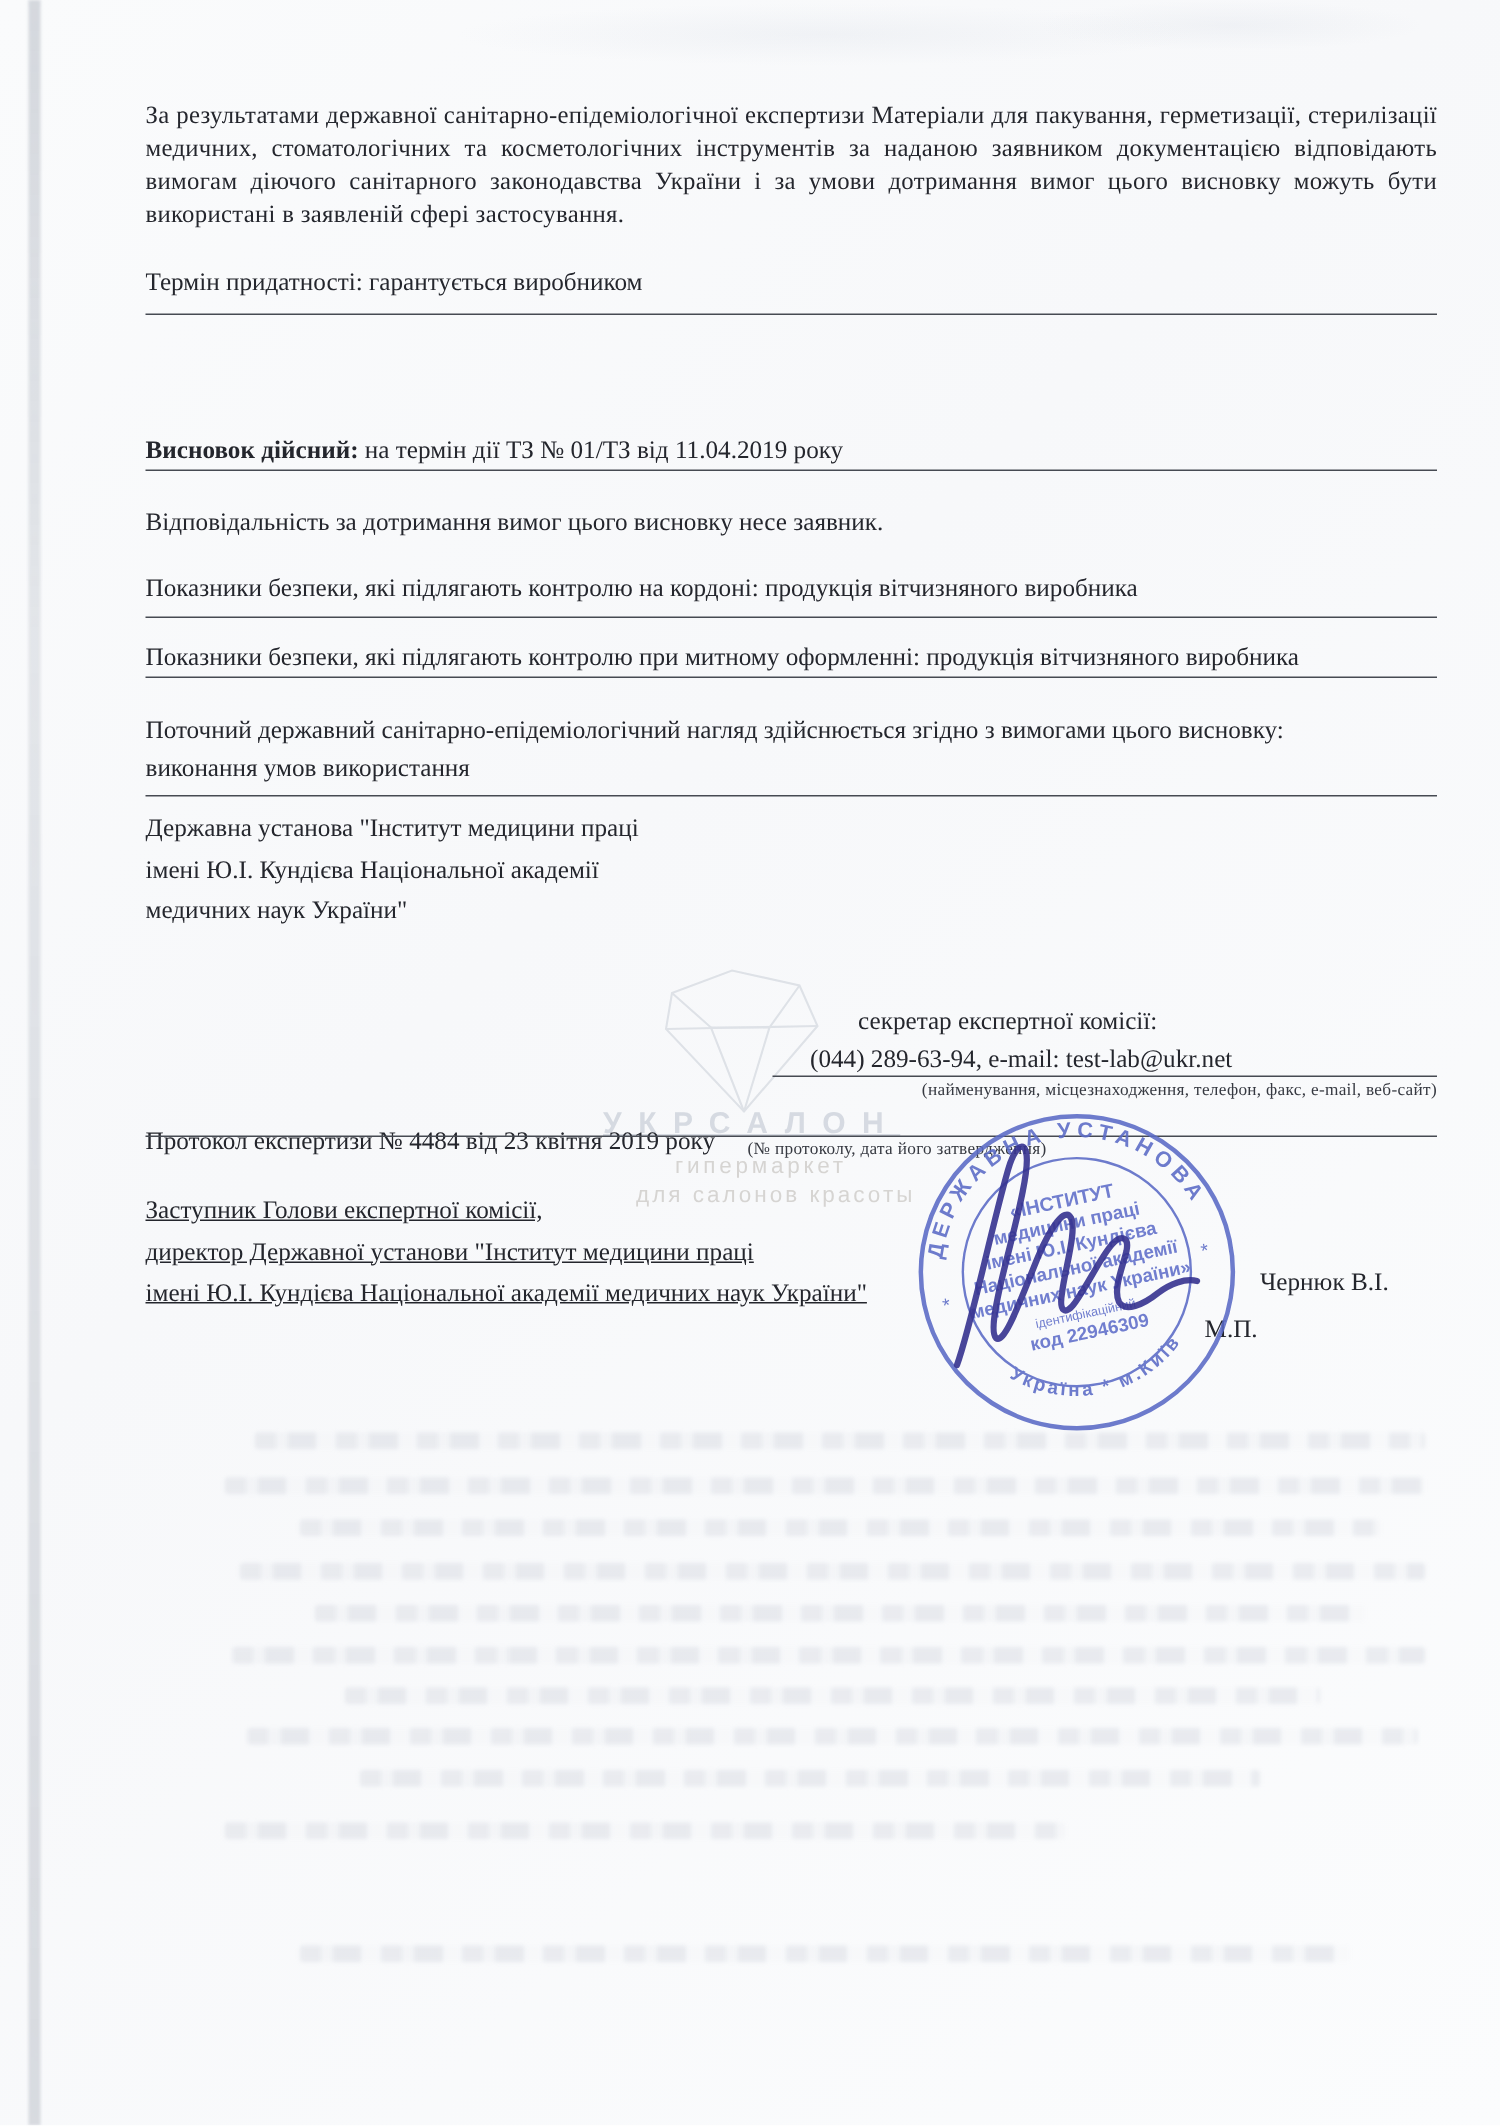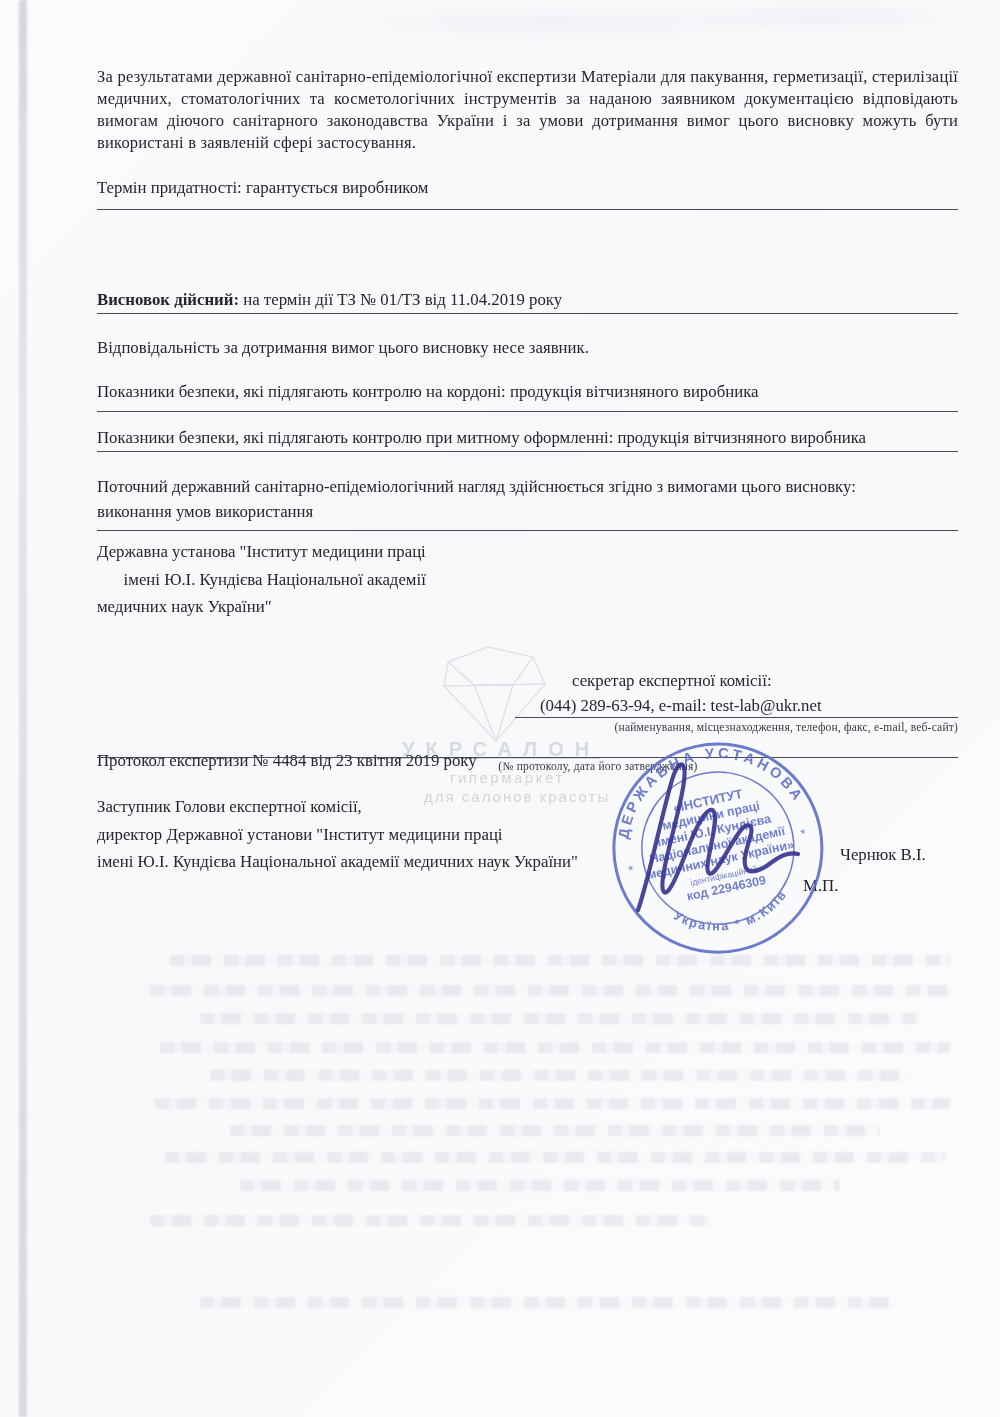--- a/index.html
+++ b/index.html
@@ -64,37 +64,37 @@
 
   <div class="abs field ul" style="left:97px;top:428px;width:861px;padding-bottom:3px;">Показники безпеки, які підлягають контролю при митному оформленні: продукція вітчизняного виробника</div>
 
   <div class="abs ul" style="left:97px;top:474px;width:861px;padding-bottom:6px;">
     <div class="field" style="line-height:25px;">Поточний державний санітарно-епідеміологічний нагляд здійснюється згідно з вимогами цього висновку:</div>
     <div class="field" style="line-height:25px;">виконання умов використання</div>
   </div>
 
   <div class="abs" style="left:97px;top:538px;">
     <div class="field" style="line-height:27.5px;">Державна установа "Інститут медицини праці</div>
-    <div class="field" style="line-height:27.5px;text-align:right;">імені Ю.І. Кундієва Національної академії</div>
+    <div class="field" style="line-height:27.5px;">імені Ю.І. Кундієва Національної академії</div>
     <div class="field" style="line-height:27.5px;">медичних наук України"</div>
   </div>
 
 
   <div class="abs" style="left:540px;top:668px;">
     <div class="field" style="line-height:25px;margin-left:32px;">секретар експертної комісії:</div>
     <div class="field" style="line-height:25px;">(044) 289-63-94, e-mail: test-lab@ukr.net</div>
   </div>
   <div class="abs" style="left:515px;top:717px;width:443px;border-top:1.6px solid #464a52;"></div>
   <div class="abs cap" style="left:498px;top:721px;width:460px;text-align:right;">(найменування, місцезнаходження, телефон, факс, e-mail, веб-сайт)</div>
 
   <div class="abs field" style="left:97px;top:734px;margin-top:17px;">Протокол експертизи № 4484 від 23 квітня 2019 року</div>
   <div class="abs" style="left:97px;top:757px;width:861px;border-top:1.6px solid #464a52;"></div>
   <div class="abs cap" style="left:468px;top:760px;width:260px;text-align:center;">(№ протоколу, дата його затвердження)</div>
 
-  <div class="abs" style="left:97px;top:793px;">
+  <div class="abs" style="left:97px;top:793px;text-decoration:underline;">
     <div class="field" style="line-height:27.5px;">Заступник Голови експертної комісії,</div>
     <div class="field" style="line-height:27.5px;">директор Державної установи "Інститут медицини праці</div>
     <div class="field" style="line-height:27.5px;">імені Ю.І. Кундієва Національної академії медичних наук України"</div>
   </div>
   <div class="abs field" style="left:840px;top:845px;">Чернюк В.І.</div>
   <div class="abs field" style="left:803px;top:876px;">М.П.</div>
 
   <svg class="abs" style="left:606px;top:736px;transform:rotate(-12deg);opacity:.88;" width="225" height="225" viewBox="0 0 225 225">
     <g fill="none" stroke="#5a6ac6">
       <circle cx="112" cy="112" r="104" stroke-width="3"></circle>

